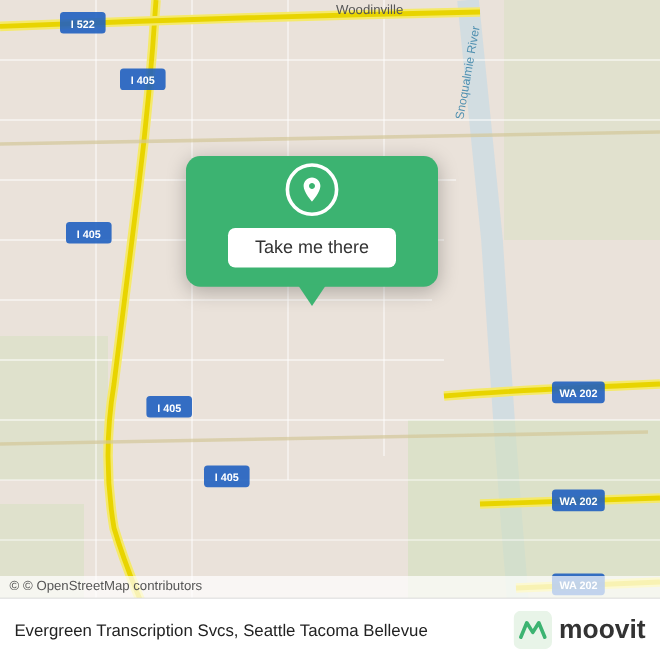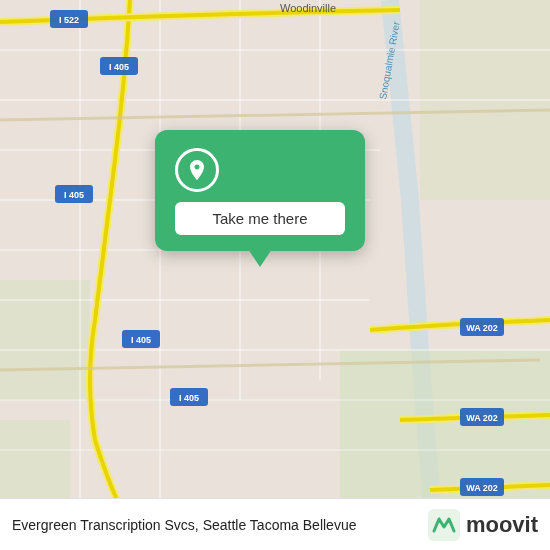--- a/index.html
+++ b/index.html
@@ -32,21 +32,22 @@
     
     #popup-card {
       position: absolute;
       top: 130px;
       left: 155px;
       width: 210px;
       background: #3cb371;
       border-radius: 12px;
       display: flex;
       flex-direction: column;
-      padding: 18px 20px 16px 20px;
+      align-items: center;
+      padding: 6px 20px 16px 20px;
       box-shadow: 0 4px 16px rgba(0,0,0,0.25);
       z-index: 10;
     }
 
     #popup-card::after {
       content: '';
       position: absolute;
       bottom: -16px;
       left: 50%;
       transform: translateX(-50%);
@@ -217,20 +218,24 @@
 
   <div id="popup-card">
     <div id="map-pin-icon">
       <svg viewBox="0 0 24 24" fill="white" xmlns="http://www.w3.org/2000/svg">
         <path d="M12 2C8.13 2 5 5.13 5 9c0 5.25 7 13 7 13s7-7.75 7-13c0-3.87-3.13-7-7-7zm0 9.5c-1.38 0-2.5-1.12-2.5-2.5s1.12-2.5 2.5-2.5 2.5 1.12 2.5 2.5-1.12 2.5-2.5 2.5z"></path>
       </svg>
     </div>
     <button id="take-me-there-btn">Take me there</button>
   </div>
 
+  <div id="attribution-bar">
+    <span>©</span>
+    <span>© OpenStreetMap contributors</span>
+  </div>
 
   <div id="footer">
     <div id="footer-text">Evergreen Transcription Svcs, Seattle Tacoma Bellevue</div>
     <div id="moovit-logo">
       <svg id="moovit-logo-icon" viewBox="0 0 32 32" xmlns="http://www.w3.org/2000/svg">
         <rect width="32" height="32" rx="6" fill="#e8f4e8"></rect>
         <path d="M6 22 L11 10 L16 18 L21 10 L26 22" fill="none" stroke="#3cb371" stroke-width="3" stroke-linejoin="round" stroke-linecap="round"></path>
       </svg>
       <span id="moovit-logo-text">moovit</span>
     </div>

